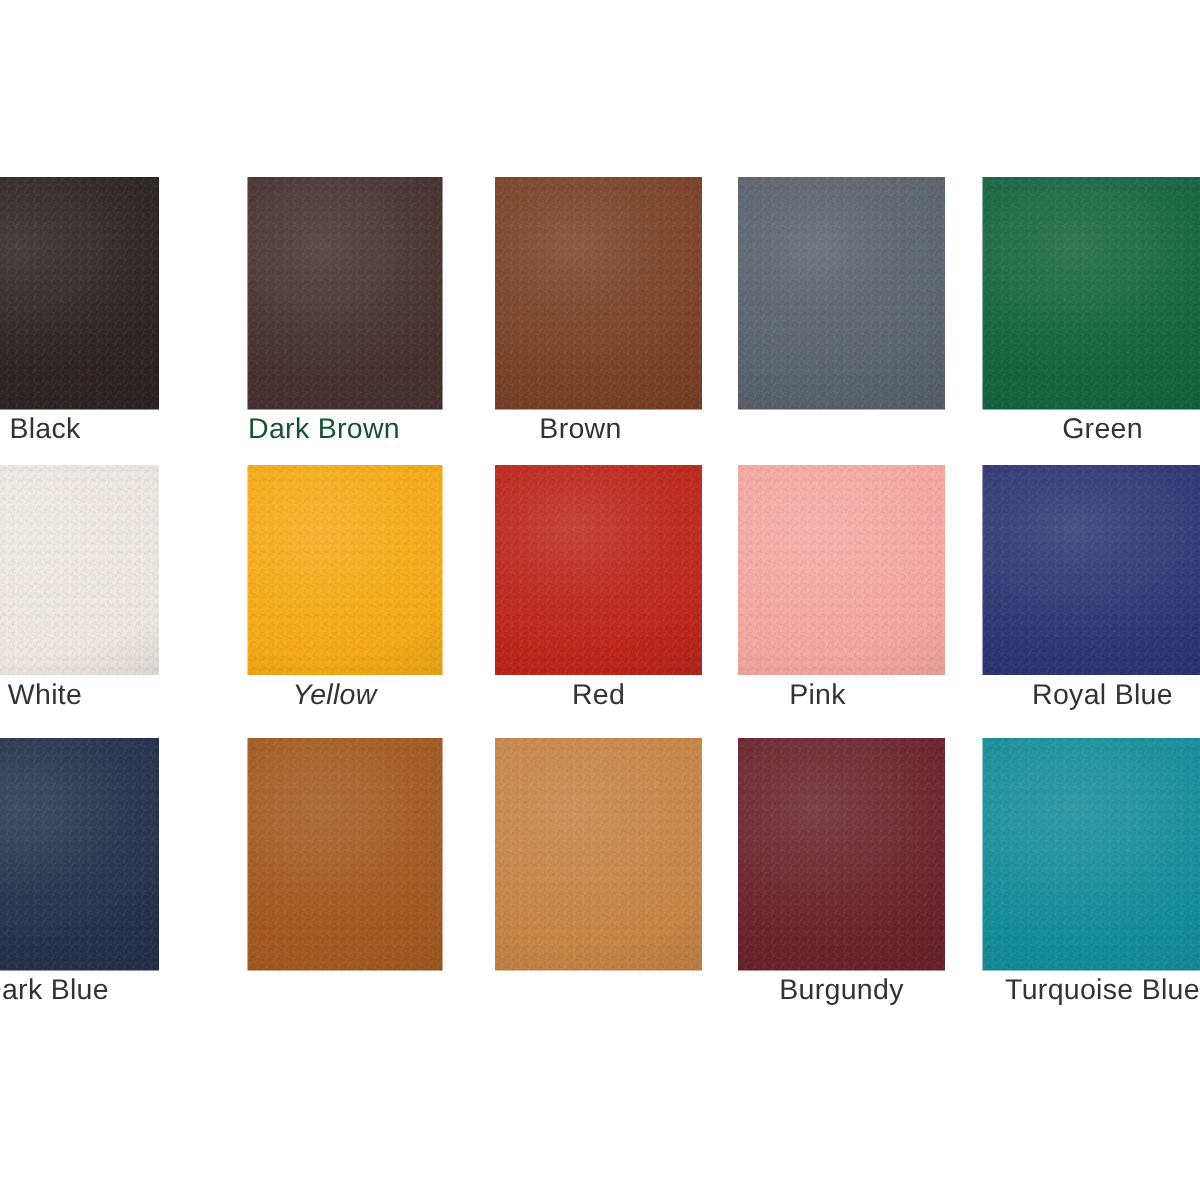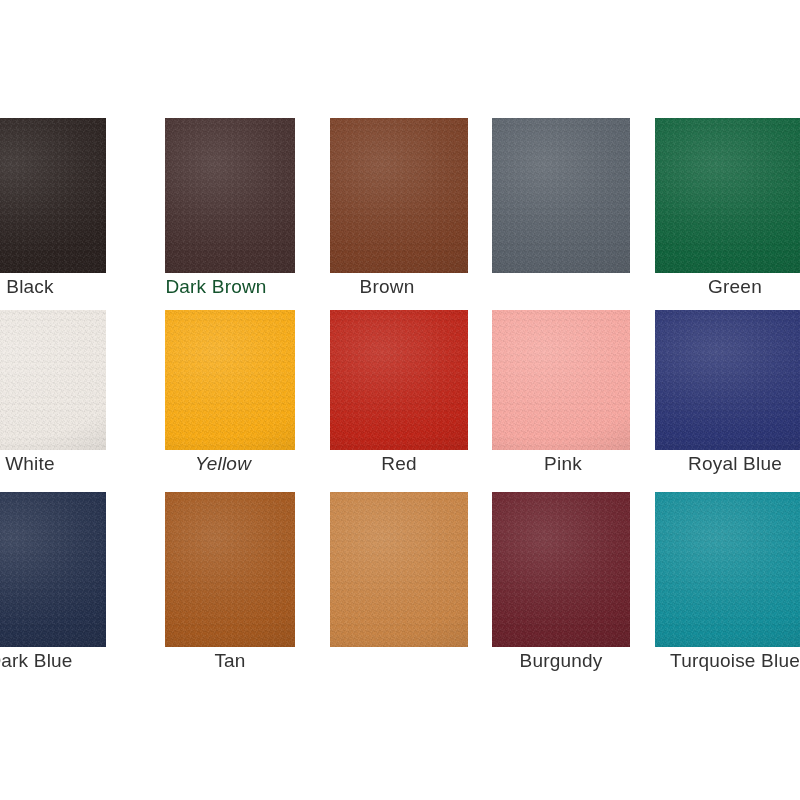--- a/index.html
+++ b/index.html
@@ -145,42 +145,41 @@
         <div class="sheen"></div>
       </div>
     </div>
     <div class="swatch-label" style="left: 300px; top: 453px; width: 198px; color: rgb(51, 51, 51);">Red</div>
     <div class="swatch-cell" style="left: 492px; top: 310px; width: 138px; height: 140px;">
       <div class="swatch" style="background: rgb(248, 169, 162);">
         <div class="grain"></div>
         <div class="sheen"></div>
       </div>
     </div>
-    <div class="swatch-label" style="left: 464px; top: 453px; width: 198px; color: rgb(51, 51, 51);">Pink</div>
+    <div class="swatch-label" style="left: 446px; top: 453px; width: 198px; color: rgb(51, 51, 51);">Pink</div>
     <div class="swatch-cell" style="left: 655px; top: 310px; width: 160px; height: 140px;">
       <div class="swatch" style="background: rgb(44, 53, 117);">
         <div class="grain"></div>
         <div class="sheen"></div>
       </div>
     </div>
     <div class="swatch-label" style="left: 625px; top: 453px; width: 220px; color: rgb(51, 51, 51);">Royal Blue</div>
     <div class="swatch-cell" style="left: -46px; top: 492px; width: 152px; height: 155px;">
       <div class="swatch" style="background: rgb(36, 48, 76);">
         <div class="grain"></div>
         <div class="sheen"></div>
       </div>
     </div>
     <div class="swatch-label" style="left: -76px; top: 650px; width: 212px; color: rgb(51, 51, 51);">Dark Blue</div>
     <div class="swatch-cell" style="left: 165px; top: 492px; width: 130px; height: 155px;">
       <div class="swatch" style="background: rgb(165, 89, 31);">
         <div class="grain"></div>
         <div class="sheen"></div>
       </div>
     </div>
-    <div class="swatch-label" style="left: 135px; top: 650px; width: 190px; color: rgb(51, 51, 51);">Tan</div>
     <div class="swatch-cell" style="left: 330px; top: 492px; width: 138px; height: 155px;">
       <div class="swatch" style="background: rgb(201, 133, 70);">
         <div class="grain"></div>
         <div class="sheen"></div>
       </div>
     </div>
     <div class="swatch-cell" style="left: 492px; top: 492px; width: 138px; height: 155px;">
       <div class="swatch" style="background: rgb(107, 34, 44);">
         <div class="grain"></div>
         <div class="sheen"></div>

